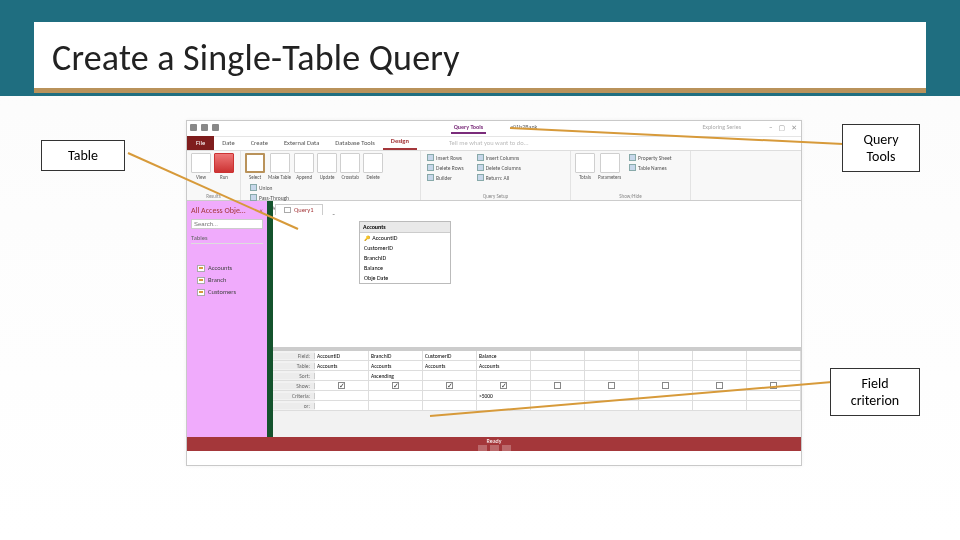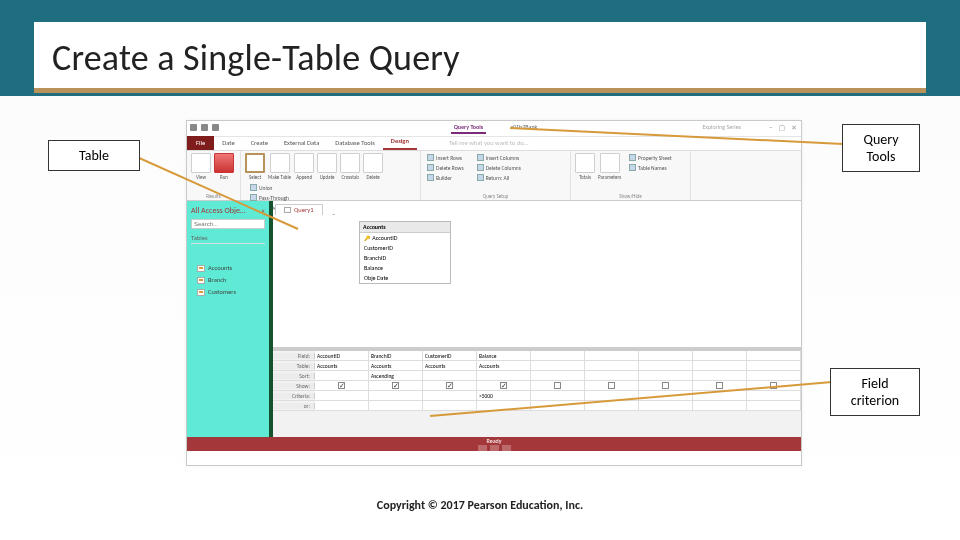--- a/index.html
+++ b/index.html
@@ -6,21 +6,21 @@
   html, body { width: 960px; height: 540px; font-family: Calibri, Arial, sans-serif; background: #fff; overflow: hidden; }
 
   .slide { position: relative; width: 960px; height: 540px; background: linear-gradient(to bottom, #fbfbfb 0%, #fdfdfd 40%, #ffffff 100%); }
 
   .title-band { position: absolute; left: 0; top: 0; width: 100%; height: 96px; background: #1f6e80; }
   .title-text { position: absolute; left: 52px; top: 36px; font-size: 36px; color: #222; font-weight: 400; letter-spacing: 0.2px; }
   .title-white { position: absolute; left: 34px; top: 22px; width: 892px; height: 66px; background: #fff; }
   .accent-line { position: absolute; left: 34px; top: 88px; width: 892px; height: 5px; background: #b9925a; }
 
   .callout { position: absolute; border: 1px solid #333; background: #fff; padding: 6px 14px; font-size: 14px; text-align: center; z-index: 30; }
-  .callout.table { left: 48px; top: 140px; width: 92px; }
+  .callout.table { left: 41px; top: 140px; width: 84px; }
   .callout.qt { right: 40px; top: 124px; width: 78px; }
   .callout.fc { right: 40px; top: 368px; width: 90px; }
 
   .shot { position: absolute; left: 186px; top: 120px; width: 616px; height: 346px; border: 1px solid #c9c9c9; background: #fff; box-shadow: 0 0 4px rgba(0,0,0,0.05); }
 
   
   .titlebar { height: 16px; background: #fff; border-bottom: 1px solid #e5e5e5; display: flex; align-items: center; font-size: 6px; color: #666; }
   .titlebar .ql { position: absolute; left: 3px; top: 3px; display: flex; gap: 4px; }
   .titlebar .qi { width: 7px; height: 7px; background: #888; border-radius: 1px; }
   .titlebar .center { margin: 0 auto; display: flex; gap: 24px; }
@@ -41,21 +41,21 @@
   .rgrp .lbl { text-align: center; font-size: 5px; color: #888; padding-top: 1px; }
   .ribicon { display: flex; flex-direction: column; align-items: center; gap: 1px; font-size: 5px; }
   .ribicon .g { width: 14px; height: 14px; border: 1px solid #cfcfcf; border-radius: 1px; background: #fff; position: relative; }
   .ribicon.big .g { width: 20px; height: 20px; }
   .ribicon .g.red { background: linear-gradient(#e77,#c33); border-color: #c33; }
   .ribicon .g.sel { border: 2px solid #b9925a; }
   .txtbtn { font-size: 5.5px; padding: 1px 2px; white-space: nowrap; display: flex; align-items: center; gap: 2px; }
   .txtbtn .m { width: 7px; height: 7px; background: #c7d7ea; border: 1px solid #8aa; }
 
   .work { display: flex; height: 236px; }
-  .nav { width: 118px; background: #5eead4; border-right: 4px solid #14532d; padding: 3px 4px; font-size: 7px; }
+  .nav { width: 118px; background: #f0abfc; border-right: 6px solid #14532d; padding: 3px 4px; font-size: 7px; }
   .nav-h { color: #a4373a; font-size: 8px; display: flex; justify-content: space-between; padding: 1px 0 2px; }
   .nav-s { width: 100%; font-size: 6px; padding: 1px 2px; border: 1px solid #ccc; margin: 2px 0 4px; }
   .nav-cat { font-size: 6.5px; color: #666; padding: 1px 0; border-bottom: 1px solid #ddd; margin-bottom: 18px; }
   .nav-item { display: flex; align-items: center; gap: 3px; padding: 2px 0 2px 6px; font-size: 6.5px; color: #444; }
   .nav-item .ti { width: 8px; height: 7px; background: #fff; border: 1px solid #aaa; position: relative; }
   .nav-item .ti::after { content: ""; position: absolute; inset: 1px; border-top: 2px solid #d79a3a; }
 
   .design { flex: 1; display: flex; flex-direction: column; }
   .qtab { height: 14px; display: flex; align-items: flex-end; font-size: 6.5px; }
   .qtab .t { background: #fff; border: 1px solid #ccc; border-bottom: none; padding: 1px 8px; margin-left: 2px; color: #a4373a; display: flex; align-items: center; gap: 3px; }
@@ -388,14 +388,13 @@
       <span>Ready</span>
       <div class="vbtns">
         <div class="vb"></div>
         <div class="vb"></div>
         <div class="vb"></div>
       </div>
     </div>
 
   </div>
 
-  <div class="copyright">Copyright © 2017 Pearson Education, Inc.</div>
 </div>
 
 </body></html>

